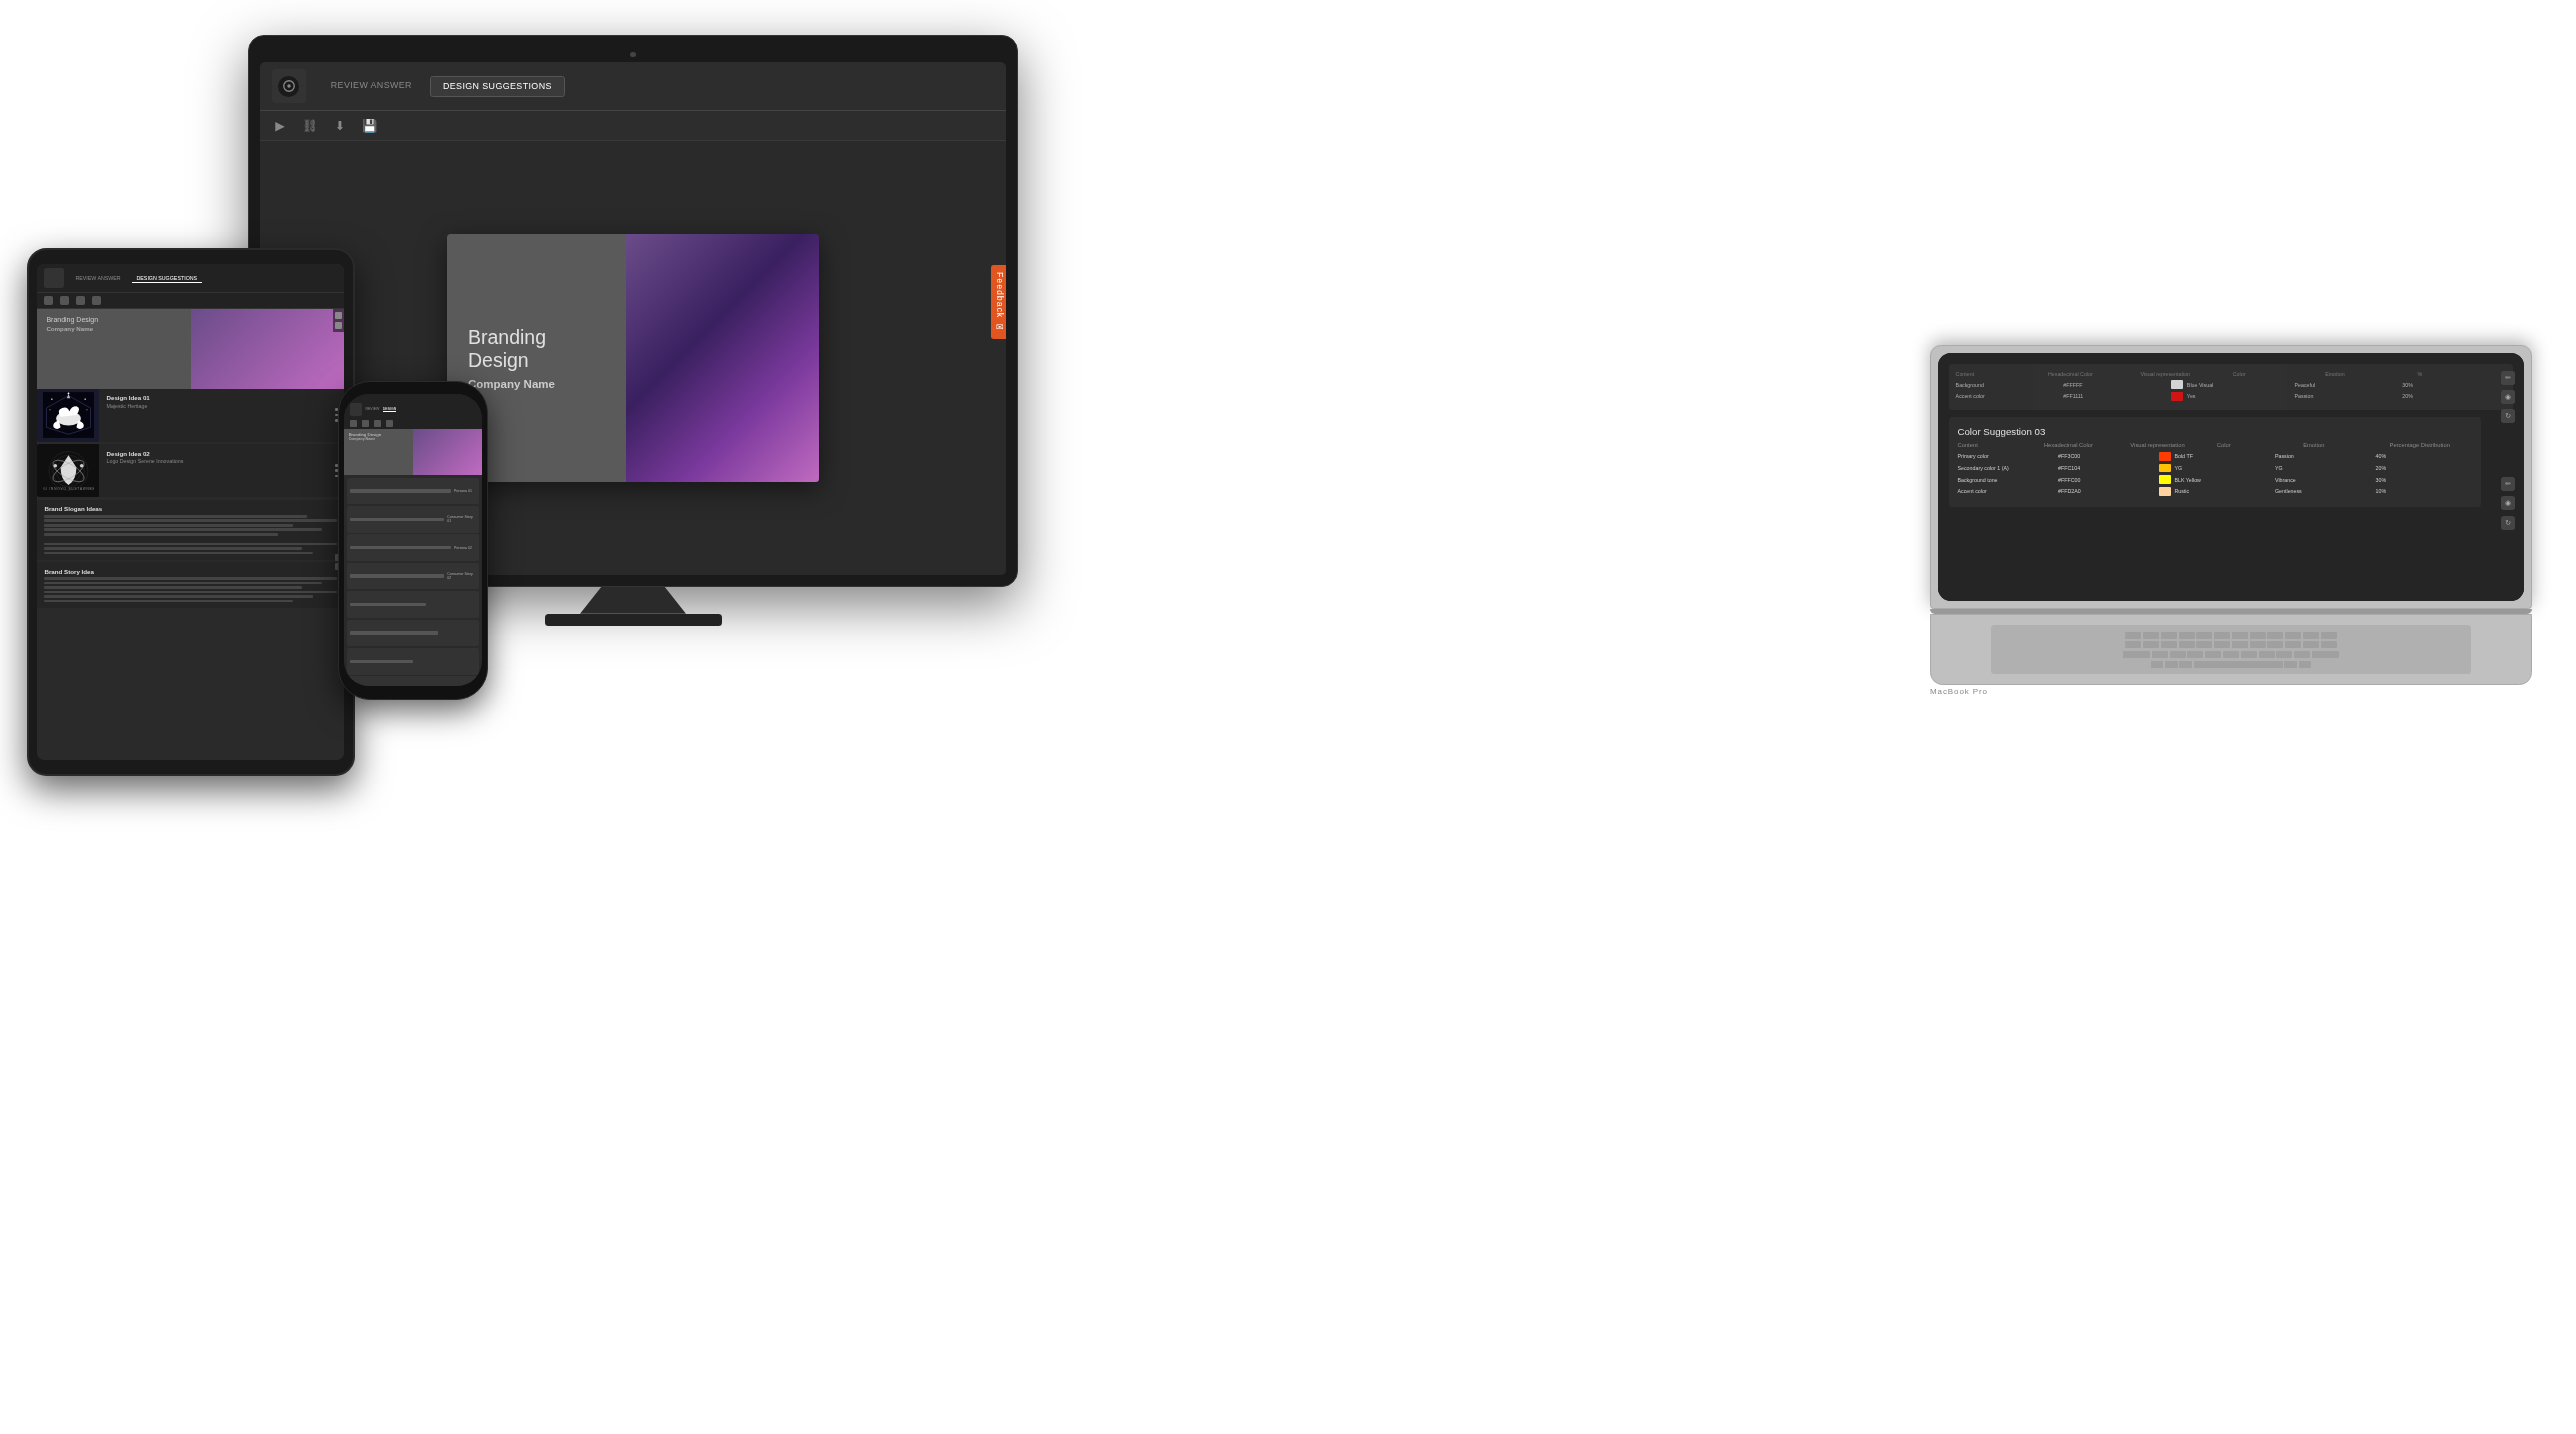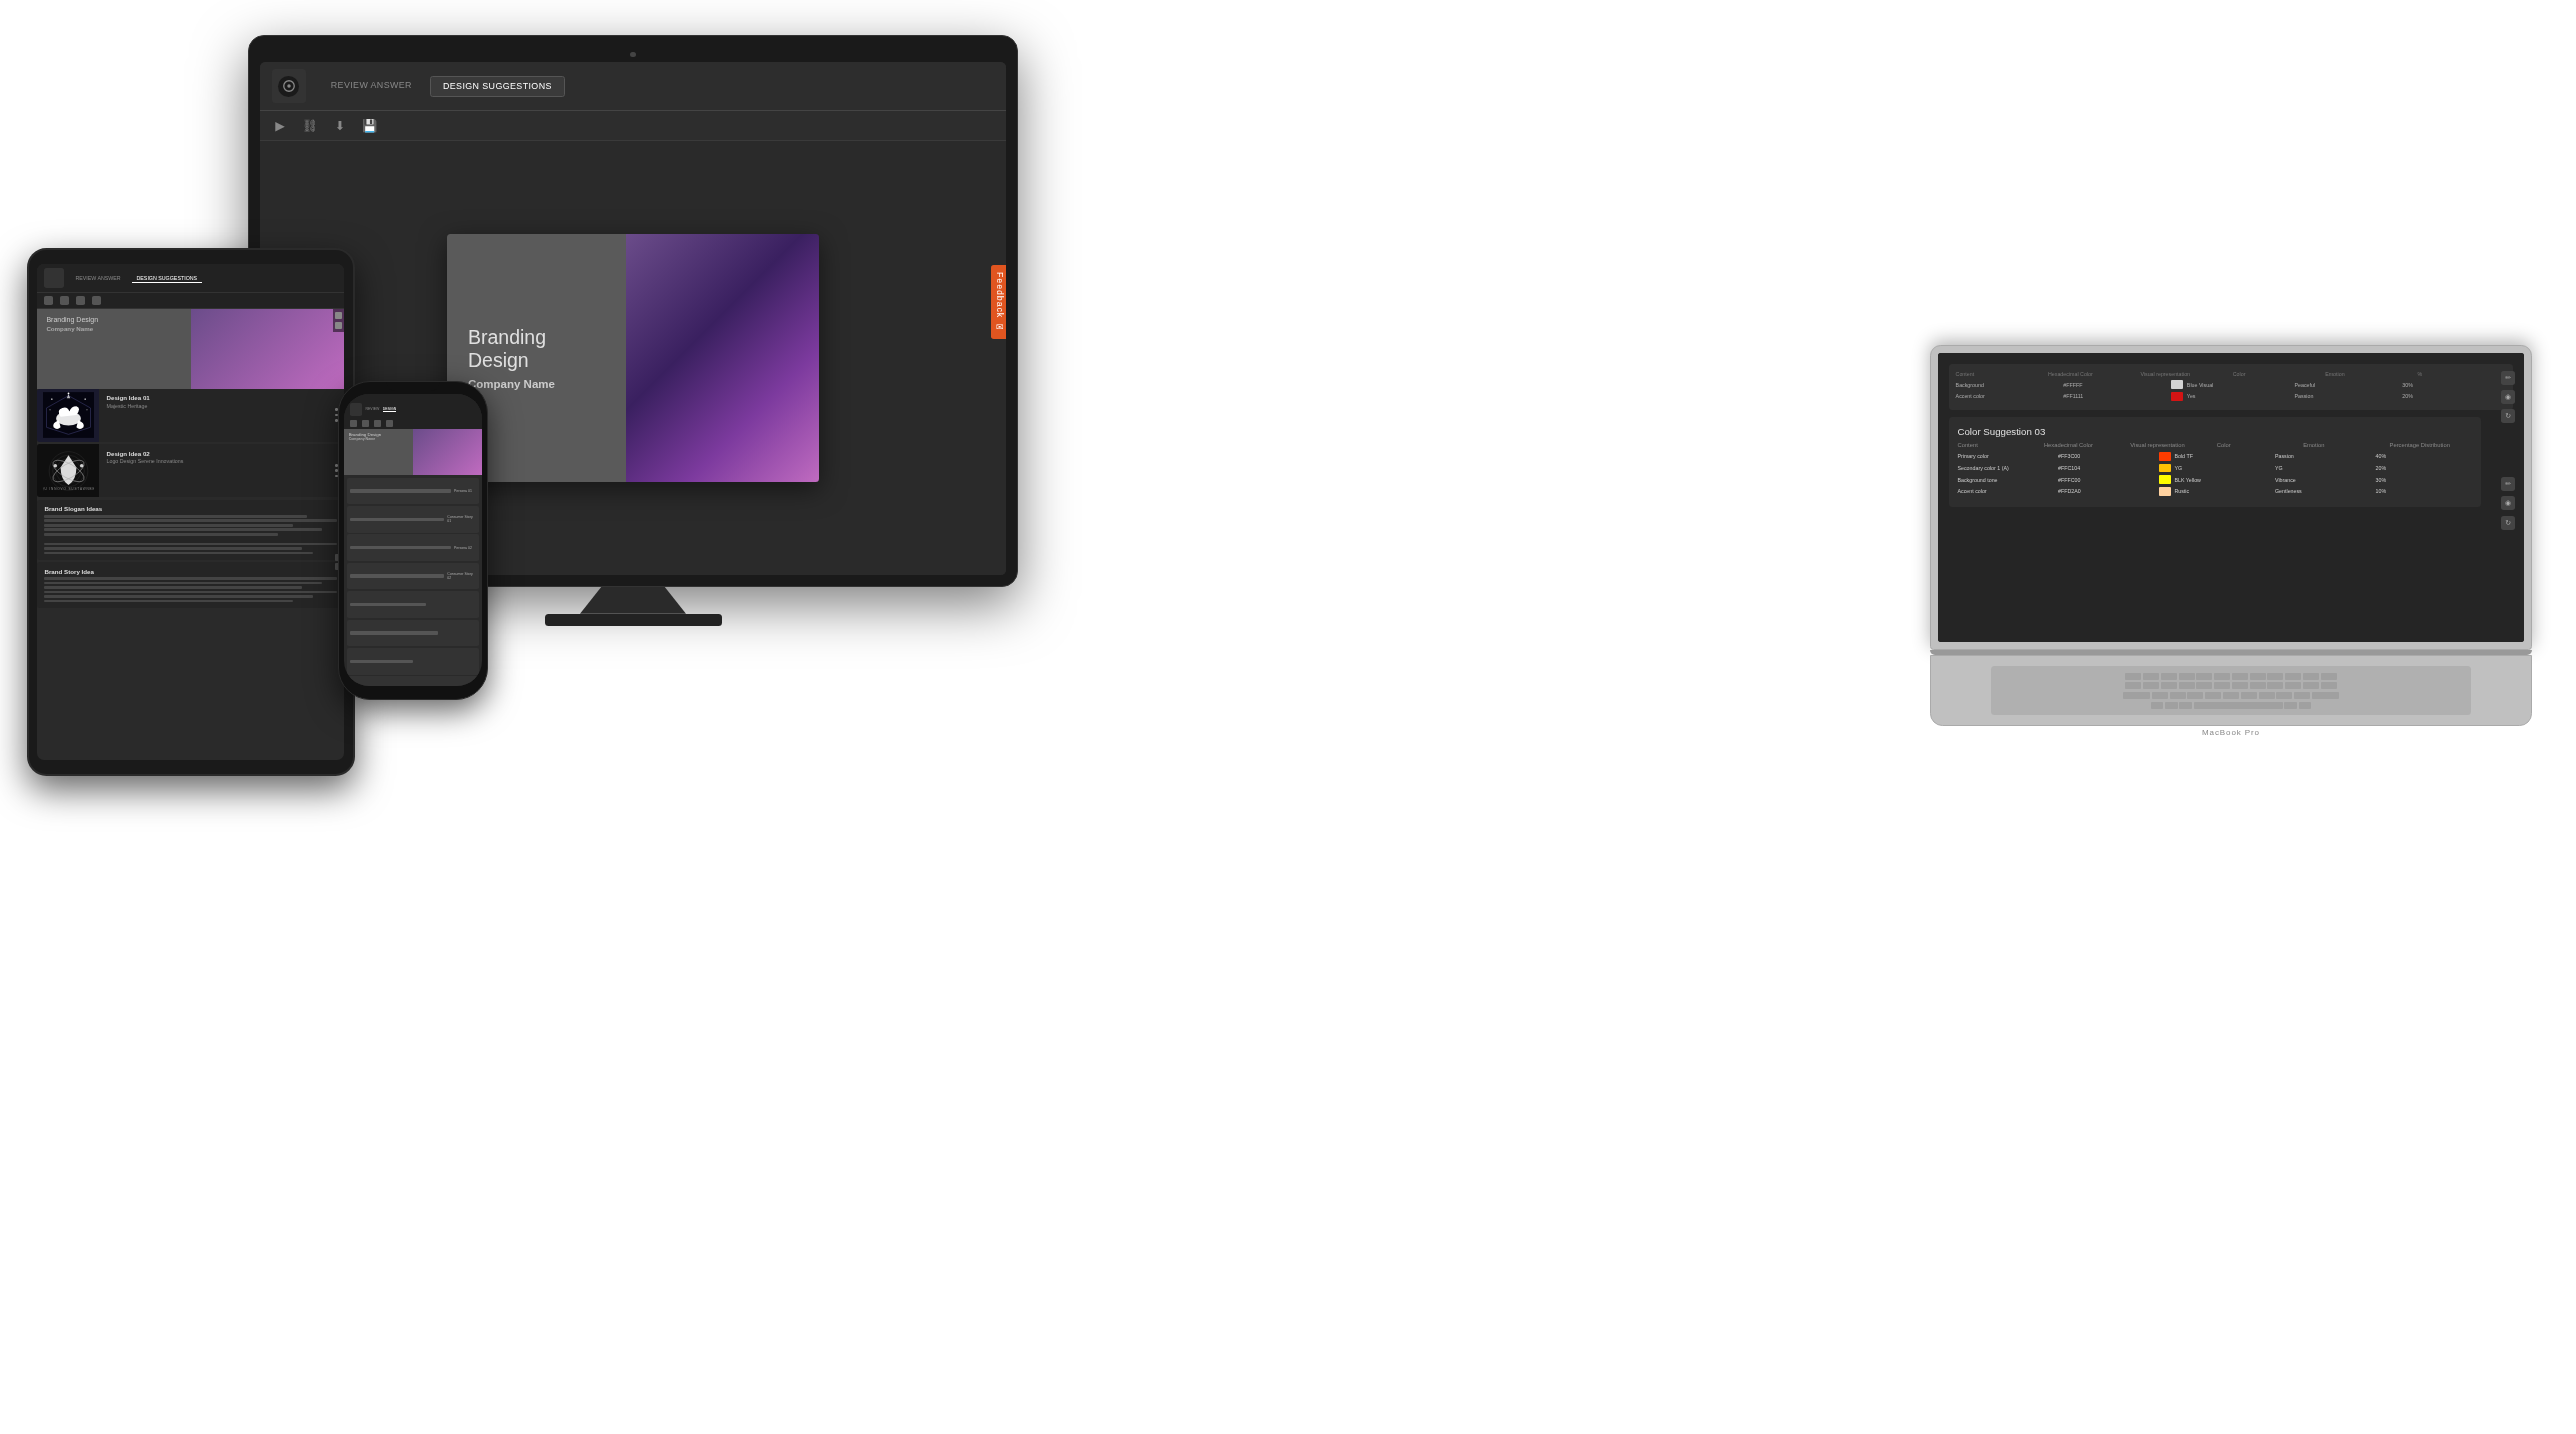--- a/index.html
+++ b/index.html
@@ -501,24 +501,24 @@
     .laptop-lid {
       background: #c0c0c0;
       border-radius: 10.6px 10.6px 3.5px 3.5px;
       padding: 7px;
       border: 1.8px solid #aaa;
       box-shadow: 0 -3.5px 17.7px rgba(0,0,0,0.3);
     }
 
     .laptop-screen {
       background: #1e1e1e;
-      border-radius: 3px;
+      border-radius: 13px;
       overflow: hidden;
       width: 100%;
-      height: 289px;
+      height: 248px;
     }
 
     .laptop-screen-content {
       width: 100%;
       height: 100%;
       background: #252525;
       overflow: hidden;
       position: relative;
     }
 
@@ -559,21 +559,20 @@
 
     .key {
       flex: 1;
       height: 7px;
       background: #a0a0a0;
       border-radius: 0.9px;
       max-width: 16px;
     }
 
     .laptop-brand {
-      text-align: center;
       font-size: 8px;
       color: #888;
       margin-top: 1.8px;
       letter-spacing: 0.9px;
     }
 
     
     .laptop-content {
       padding: 10.6px;
       overflow: hidden;

